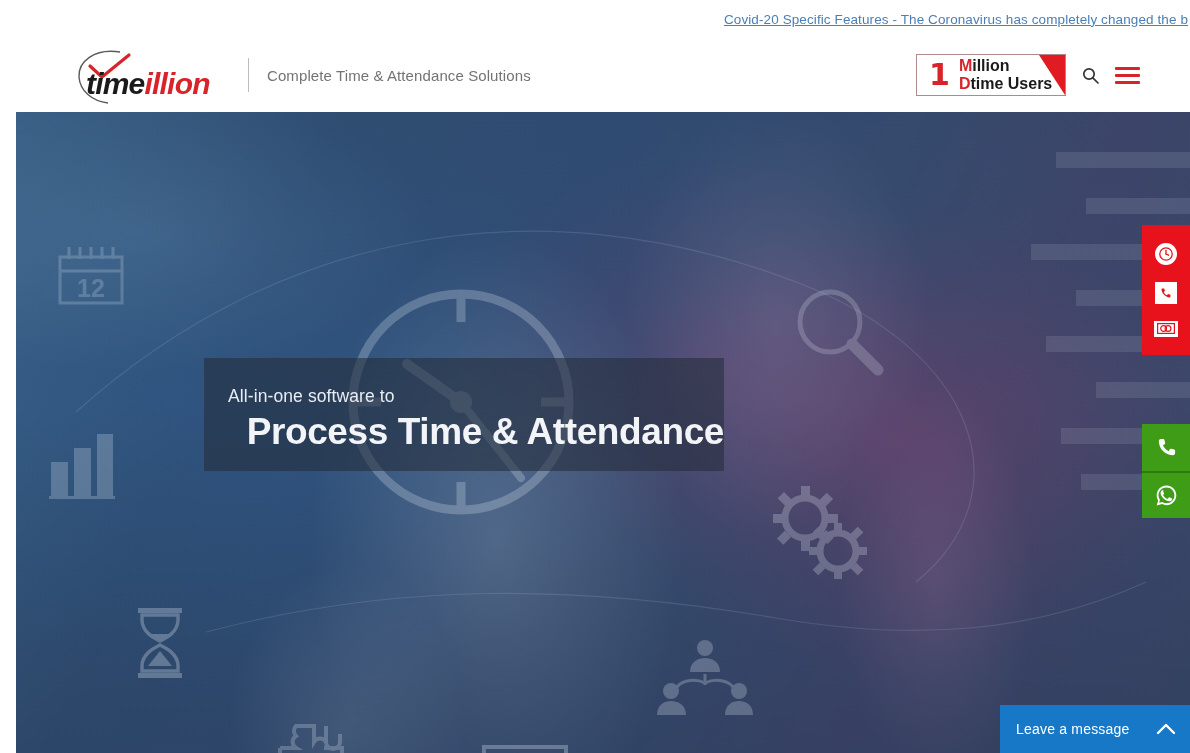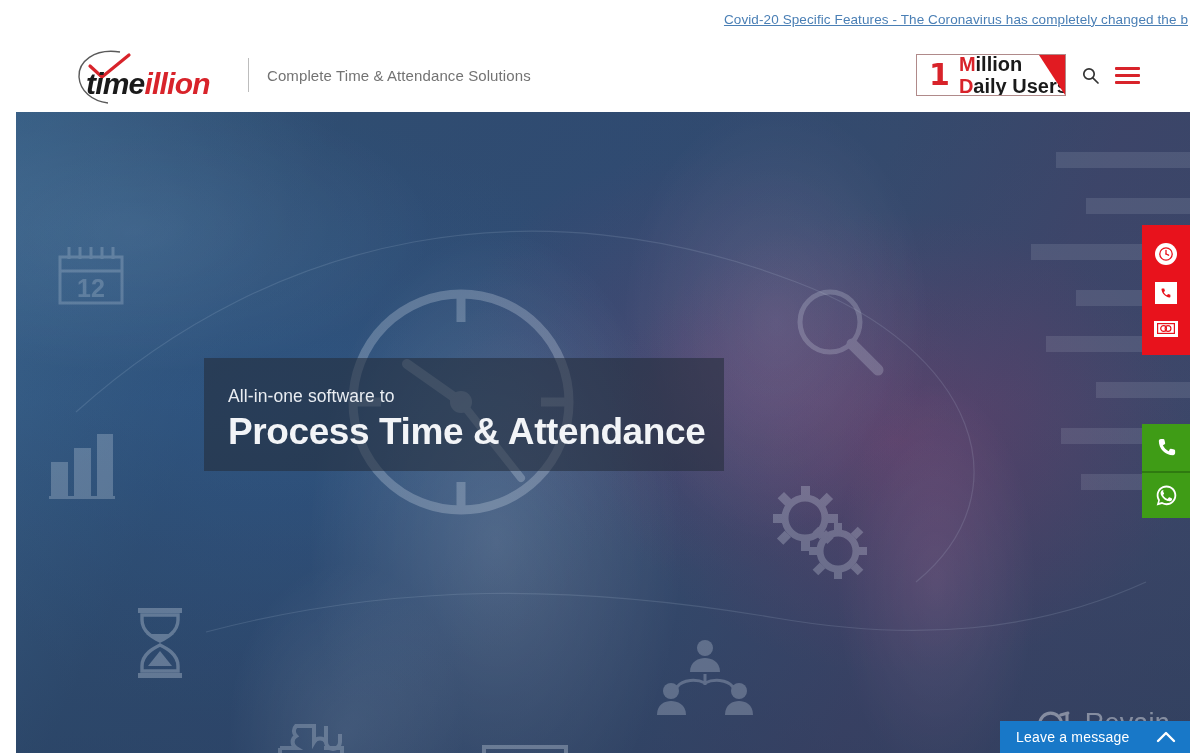--- a/index.html
+++ b/index.html
@@ -67,21 +67,21 @@
     border-top: 11px solid transparent;
     border-bottom: 11px solid transparent;
     border-right: 11px solid #b08a8a;
   }
   .badge-one {
     font-size: 30px; font-weight: 700; color: #d8232a; line-height: 1;
     font-family: "DejaVu Sans", sans-serif;
     margin-right: 9px; margin-top: -1px;
   }
   .badge-lines { line-height: 1.12; }
-  .badge-line { font-size: 20px; font-weight: 700; color: #1a1a1a; white-space: nowrap; }
+  .badge-line { font-size: 16px; font-weight: 700; color: #1a1a1a; white-space: nowrap; }
   .badge-line .cap { color: #d8232a; }
   .badge-tri {
     position: absolute; right: 0; top: 0; width: 0; height: 0;
     border-top: 40px solid #e11b22;
     border-left: 26px solid transparent;
   }
 
   .icon-btn { background: none; border: 0; cursor: pointer; display: flex; align-items: center; }
 
   .hamburger { display: flex; flex-direction: column; gap: 4px; width: 25px; }
@@ -131,21 +131,21 @@
     width: 520px; height: 113px;
     background: rgba(36,44,58,.58);
     padding: 28px 0 4px 24px;
   }
   .caption-kicker {
     font-size: 17.5px; color: #e9edf2; font-weight: 400; letter-spacing: .1px;
   }
   .caption-title {
     margin-top: 6px;
     font-size: 37px; font-weight: 700; color: #f2f4f7;
-    letter-spacing: -0.4px; line-height: 1.05;
+    letter-spacing: -0.4px; line-height: 1.05; text-align: right;
   }
 
   
   .rail-red {
     position: absolute; right: 0; top: 225px; width: 48px; height: 130px;
     background: #e8121c;
     display: flex; flex-direction: column; align-items: center;
     justify-content: space-around; padding: 10px 0;
   }
   .rail-icon {
@@ -159,21 +159,21 @@
   .rail-green { position: absolute; right: 0; top: 424px; width: 48px; }
   .green-btn {
     width: 48px; height: 47px; background: #3f9c16;
     display: flex; align-items: center; justify-content: center;
     border: 0; cursor: pointer; color: #ffffff;
   }
   .green-btn + .green-btn { border-top: 2px solid #2f7a10; }
 
   
   .chat {
-    position: absolute; right: 0; bottom: 0; width: 190px; height: 32px;
+    position: absolute; right: 0; bottom: 0; width: 190px; height: 48px;
     background: #1878c8;
     display: flex; align-items: center; justify-content: space-between;
     padding: 0 14px 0 16px; cursor: pointer;
   }
   .chat-label { font-size: 14px; color: #ffffff; letter-spacing: .2px; }
   .chat-chev { color: #ffffff; display: flex; }
 
   
   .watermark {
     position: absolute; right: 20px; bottom: 14px;
@@ -209,21 +209,21 @@
     <div class="logo-divider"></div>
 
     <div class="tagline">Complete Time &amp; Attendance Solutions</div>
 
     <div class="header-right">
 
       <div class="badge">
         <div class="badge-one">1</div>
         <div class="badge-lines">
           <div class="badge-line"><span class="cap">M</span><span>illion</span></div>
-          <div class="badge-line"><span class="cap">D</span><span>aily Users</span></div>
+          <div class="badge-line"><span class="cap">D</span><span>time Users</span></div>
         </div>
         <div class="badge-tri"></div>
       </div>
 
       <button class="icon-btn">
         <svg width="17" height="17" viewBox="0 0 17 17">
           <circle cx="7" cy="7" r="5.2" fill="none" stroke="#333" stroke-width="1.7"></circle>
           <line x1="10.8" y1="10.8" x2="16" y2="16" stroke="#333" stroke-width="1.7" stroke-linecap="round"></line>
         </svg>
       </button>

